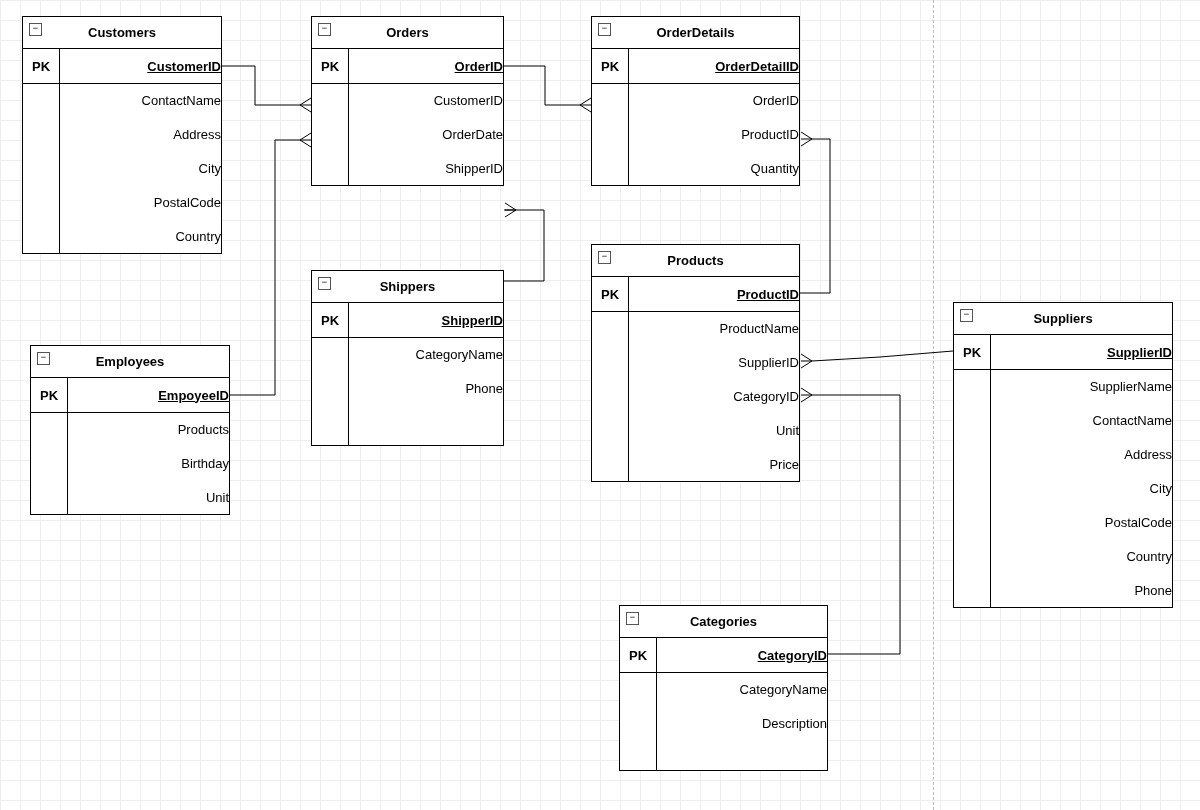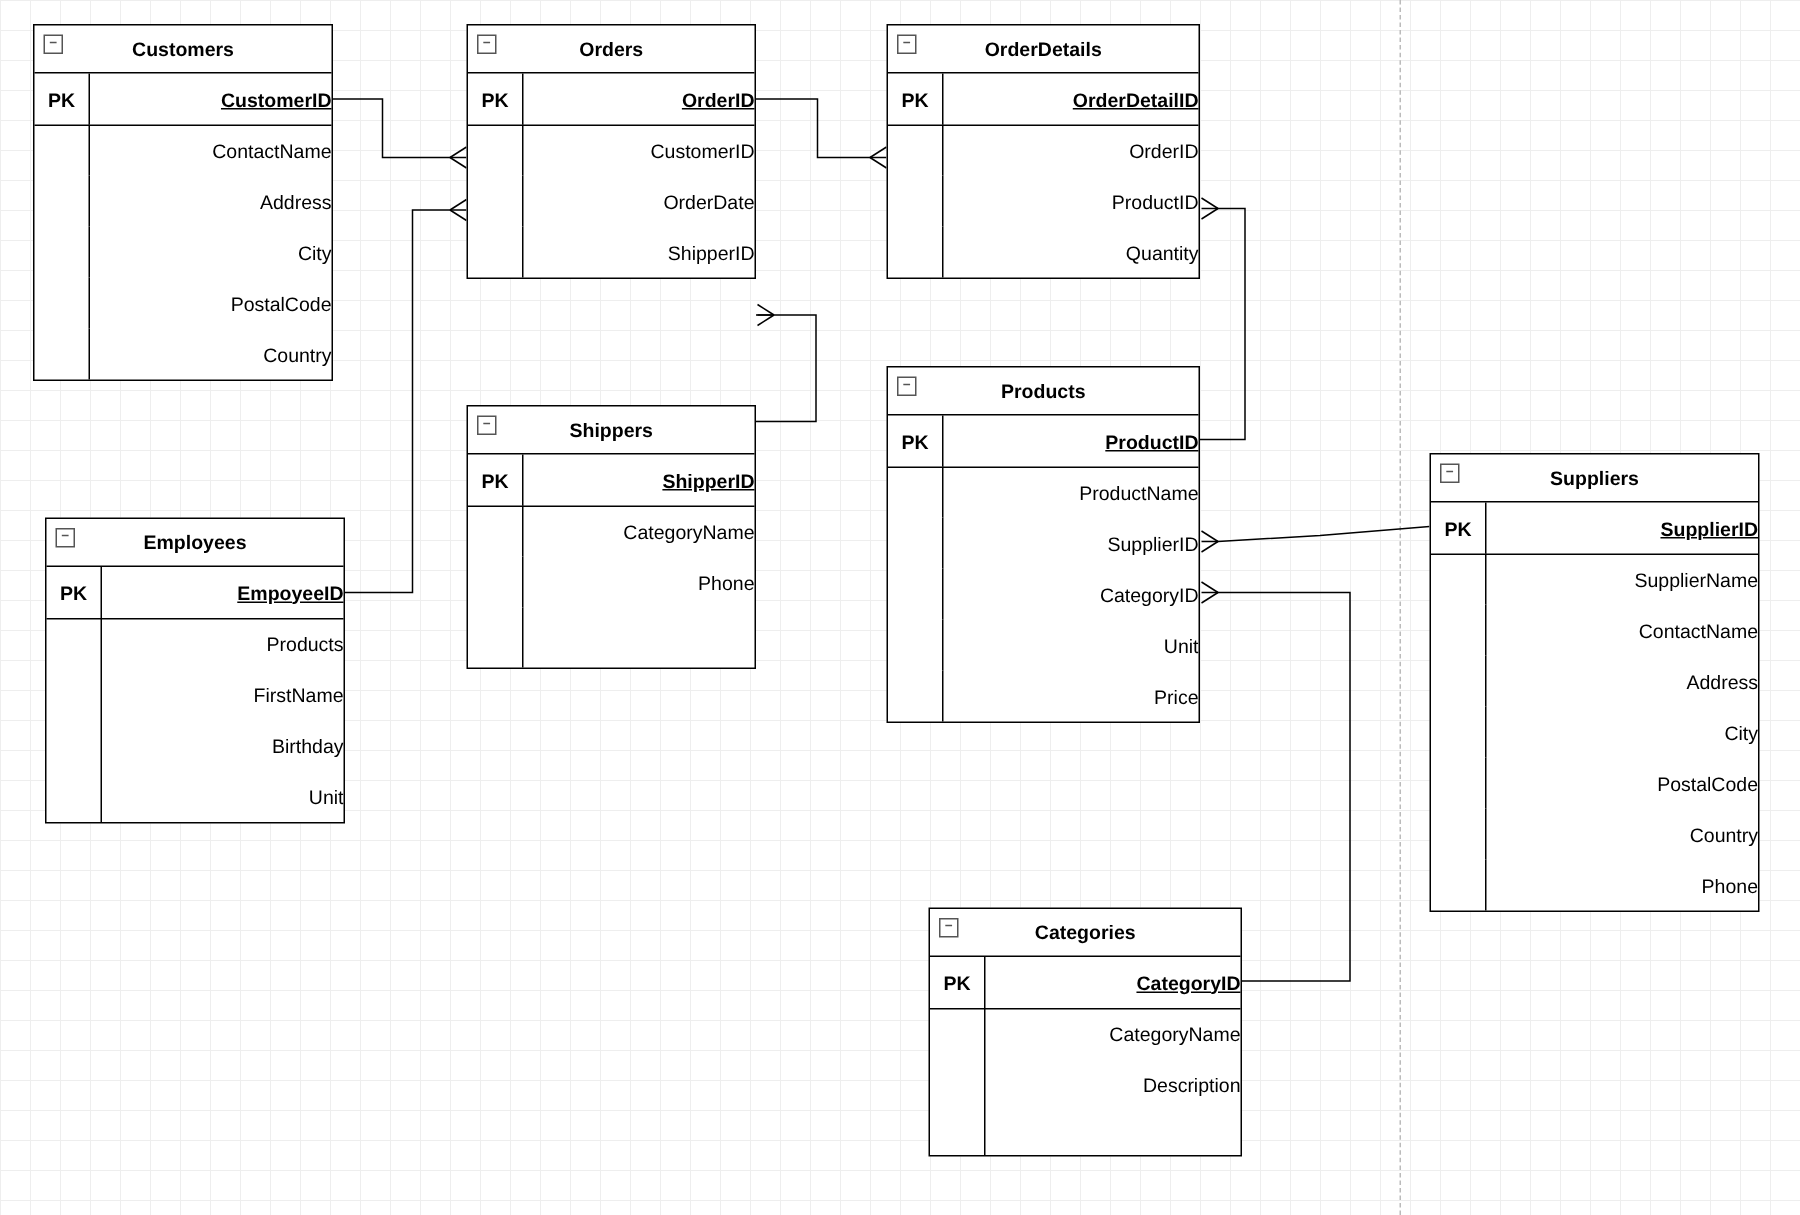--- a/index.html
+++ b/index.html
@@ -150,24 +150,20 @@
           <div class="pkcol">PK</div>
           <div class="fieldcol">EmpoyeeID</div>
         </div>
       <div class="pk-underline" style="top:34px"></div>
       <div class="row">
           <div class="pkcol"></div>
           <div class="fieldcol">Products</div>
         </div>
       <div class="row">
           <div class="pkcol"></div>
-          <div class="fieldcol">FirstName</div>
-        </div>
-      <div class="row">
-          <div class="pkcol"></div>
           <div class="fieldcol">Birthday</div>
         </div>
       <div class="row">
           <div class="pkcol"></div>
           <div class="fieldcol">Unit</div>
         </div>
     </div>
   </div>
 
   <div class="entity" style="left:311px;top:270px;width:193px;">

